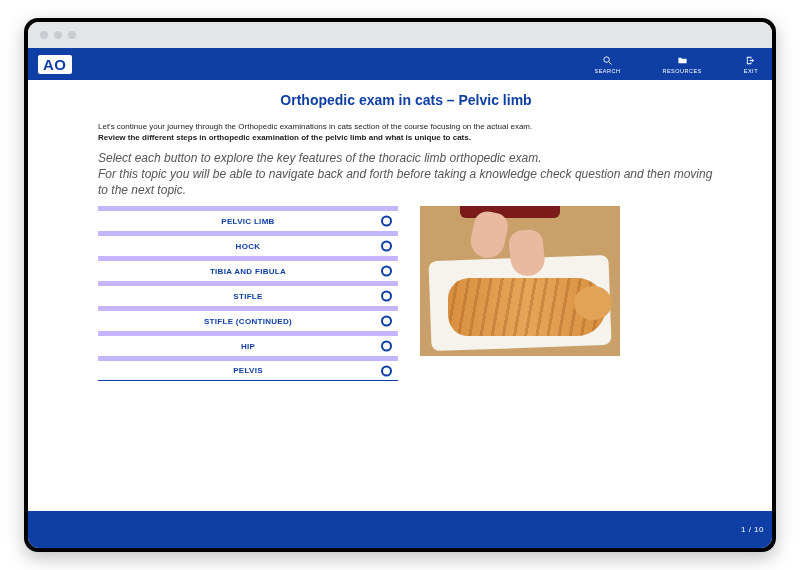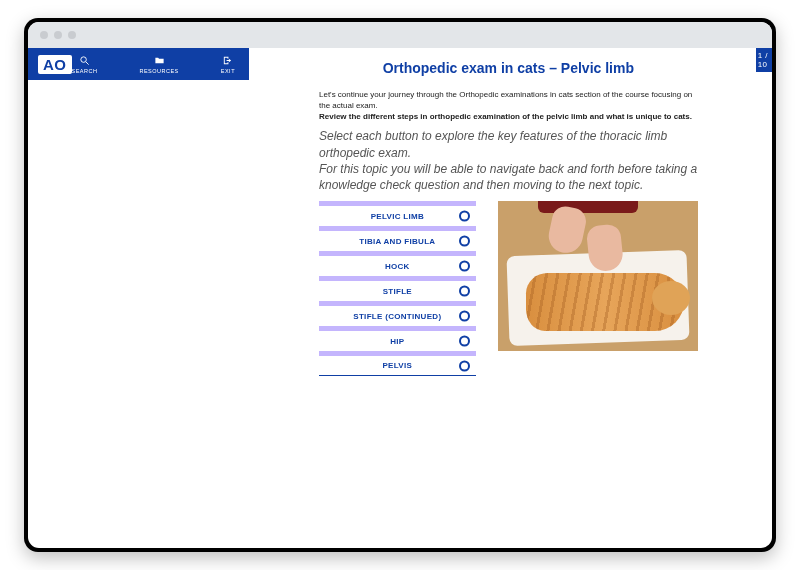--- a/index.html
+++ b/index.html
@@ -36,21 +36,21 @@
     padding-left: 12px;
     gap: 6px;
     flex: 0 0 auto;
   }
   .dot {
     width: 8px; height: 8px; border-radius: 4px; background: #c9ccd0;
   }
   .app {
     flex: 1 1 auto;
     display: flex;
-    flex-direction: row;
+    flex-direction: column;
     position: relative;
     overflow: hidden;
   }
   .topbar {
     height: 32px;
     background: #0f3fa5;
     color: #fff;
     display: flex;
     align-items: center;
     padding: 0 10px;
@@ -184,27 +184,27 @@
     position:absolute; width:34px; height:46px;
     background:#e9b9a0; border-radius:14px 14px 18px 18px;
   }
   .hand1 { left:52px; top:6px; transform:rotate(12deg); }
   .hand2 { left:90px; top:24px; transform:rotate(-6deg); }
   .sleeve {
     position:absolute; left:40px; top:-6px; width:100px; height:18px;
     background:#7a1a1a; border-radius:6px;
   }
   .footer {
-    height: 24px;
+    height: 37px;
     background: #0f3fa5;
     color: #fff;
     display: flex;
     align-items: center;
     justify-content: flex-end;
-    padding: 0 2px;
+    padding: 0 8px;
     font-size: 8px;
     letter-spacing: .5px;
   }
 </style>
 </head>
 <body>
 
 <div class="device-frame">
   <div class="device-inner">
 
@@ -268,25 +268,25 @@
         </div>
 
         <div class="body-row">
 
           <div class="list-col">
             <div class="list-item">
               <span class="list-label">PELVIC LIMB</span>
               <span class="list-radio"></span>
             </div>
             <div class="list-item">
+              <span class="list-label">HOCK</span>
+              <span class="list-radio"></span>
+            </div>
+            <div class="list-item">
               <span class="list-label">TIBIA AND FIBULA</span>
-              <span class="list-radio"></span>
-            </div>
-            <div class="list-item">
-              <span class="list-label">HOCK</span>
               <span class="list-radio"></span>
             </div>
             <div class="list-item">
               <span class="list-label">STIFLE</span>
               <span class="list-radio"></span>
             </div>
             <div class="list-item">
               <span class="list-label">STIFLE (CONTINUED)</span>
               <span class="list-radio"></span>
             </div>

